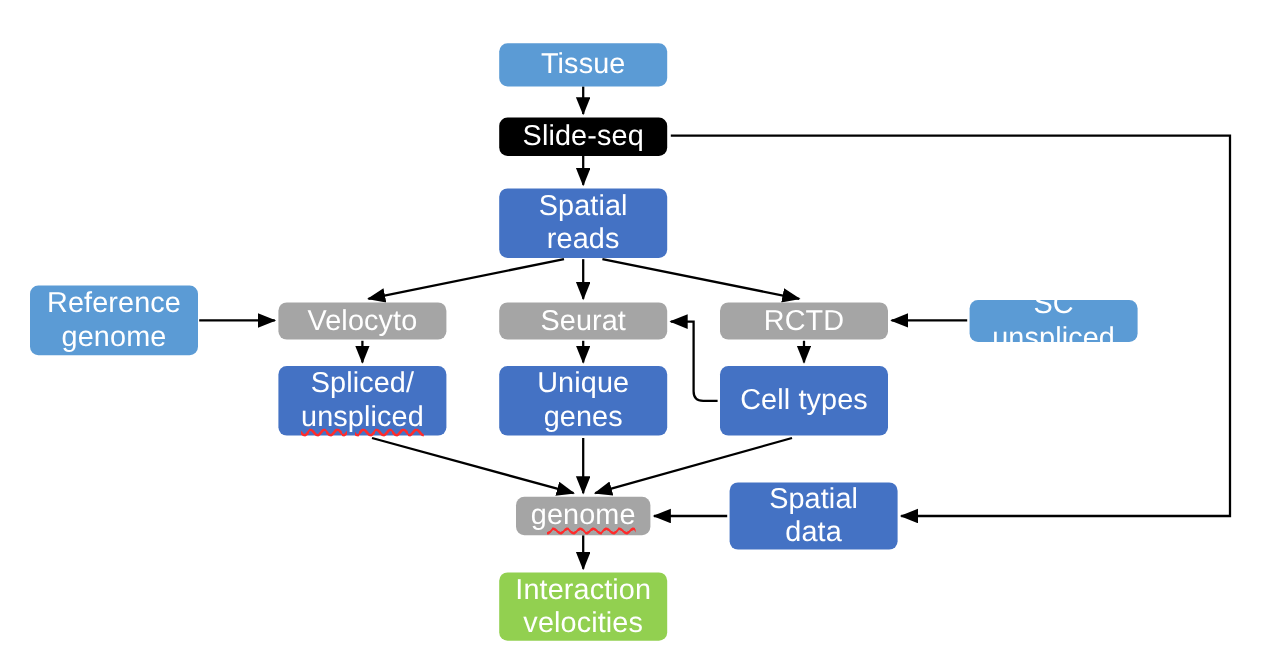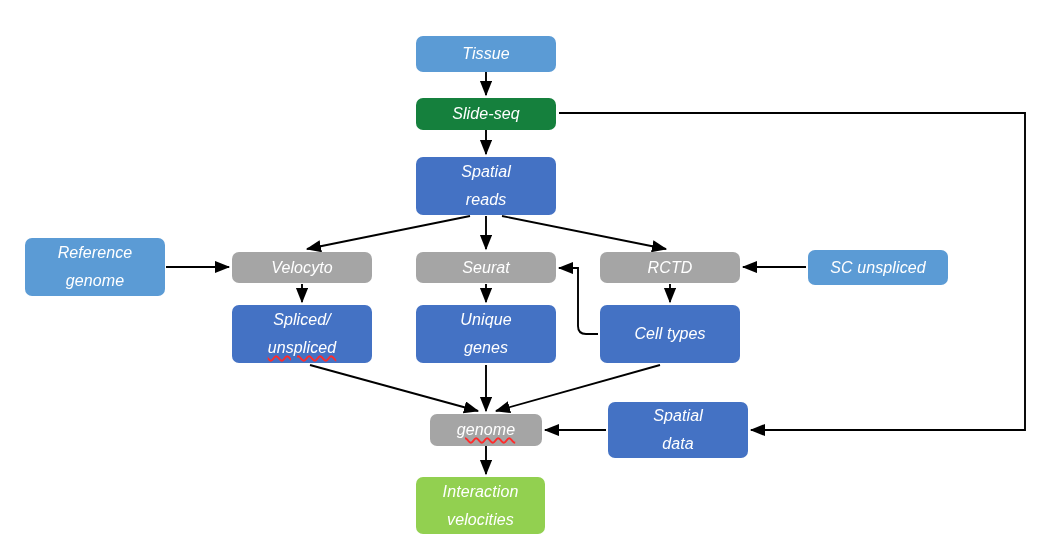--- a/index.html
+++ b/index.html
@@ -17,26 +17,25 @@
   }
   .node {
     position: absolute;
     box-sizing: border-box;
     border-radius: 7px;
     display: flex;
     align-items: center;
     justify-content: center;
     text-align: center;
     color: #ffffff;
-    font-size: 16px;
+    font-size: 24px;
     line-height: 28px;
     letter-spacing: 0.1px;
     white-space: pre-line;
     z-index: 3;
-    font-style: italic;
   }
   .node .lbl { display: block; width: 100%; }
   .misspelled {
     text-decoration: underline;
     text-decoration-style: wavy;
     text-decoration-color: #ff2b2b;
     text-decoration-thickness: 1.5px;
     text-underline-offset: 2px;
   }
   svg.edges {
@@ -75,33 +74,33 @@
       <path d="M486,365 L486,411"></path>
       <path d="M660,365 L496,411"></path>
       <path d="M606,430 L545,430"></path>
       <path d="M559,113 L1025,113 L1025,430 L751,430"></path>
       <path d="M486,446 L486,474"></path>
     </g>
   </svg>
 
   <div id="node-layer">
       <div class="node" style="left: 416px; top: 36px; width: 140px; height: 36px; background: rgb(91, 155, 213);"><span class="lbl">Tissue</span></div>
-      <div class="node" style="left: 416px; top: 98px; width: 140px; height: 32px; background: #15803d;"><span class="lbl">Slide-seq</span></div>
+      <div class="node" style="left: 416px; top: 98px; width: 140px; height: 32px; background: #000000;"><span class="lbl">Slide-seq</span></div>
       <div class="node" style="left: 416px; top: 157px; width: 140px; height: 58px; background: rgb(68, 114, 196);"><span class="lbl">Spatial
 reads</span></div>
       <div class="node" style="left: 25px; top: 238px; width: 140px; height: 58px; background: rgb(91, 155, 213);"><span class="lbl">Reference
 genome</span></div>
       <div class="node" style="left: 232px; top: 252px; width: 140px; height: 31px; background: rgb(165, 165, 165); text-align: center;"><span class="lbl">Velocyto</span></div>
       <div class="node" style="left: 416px; top: 252px; width: 140px; height: 31px; background: rgb(165, 165, 165);"><span class="lbl">Seurat</span></div>
       <div class="node" style="left: 600px; top: 252px; width: 140px; height: 31px; background: rgb(165, 165, 165);"><span class="lbl">RCTD</span></div>
       <div class="node" style="left: 808px; top: 250px; width: 140px; height: 35px; background: rgb(91, 155, 213);"><span class="lbl">SC unspliced</span></div>
       <div class="node" style="left: 232px; top: 305px; width: 140px; height: 58px; background: rgb(68, 114, 196); align-items: center;"><span class="lbl">Spliced/<br><span class="misspelled">unspliced</span></span></div>
       <div class="node" style="left: 416px; top: 305px; width: 140px; height: 58px; background: rgb(68, 114, 196);"><span class="lbl">Unique
 genes</span></div>
       <div class="node" style="left: 600px; top: 305px; width: 140px; height: 58px; background: rgb(68, 114, 196);"><span class="lbl">Cell types</span></div>
       <div class="node" style="left: 430px; top: 414px; width: 112px; height: 32px; background: rgb(165, 165, 165);"><span class="lbl"><span class="misspelled">genome</span></span></div>
       <div class="node" style="left: 608px; top: 402px; width: 140px; height: 56px; background: rgb(68, 114, 196);"><span class="lbl">Spatial
 data</span></div>
-      <div class="node" style="left: 416px; top: 477px; width: 129px; height: 57px; background: rgb(146, 208, 80);"><span class="lbl">Interaction
+      <div class="node" style="left: 416px; top: 477px; width: 140px; height: 57px; background: rgb(146, 208, 80);"><span class="lbl">Interaction
 velocities</span></div>
     </div>
 
 </div>
 
 </body></html>

